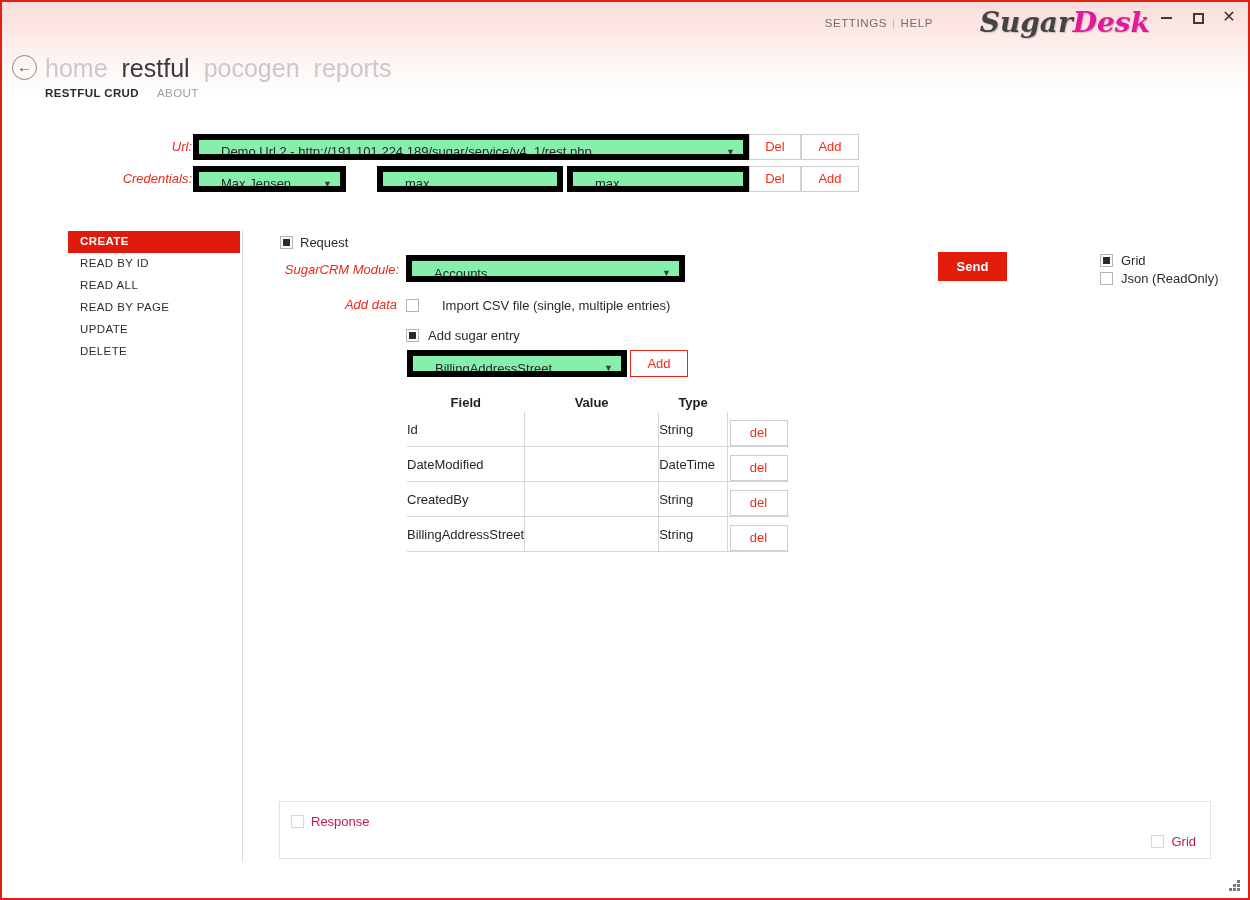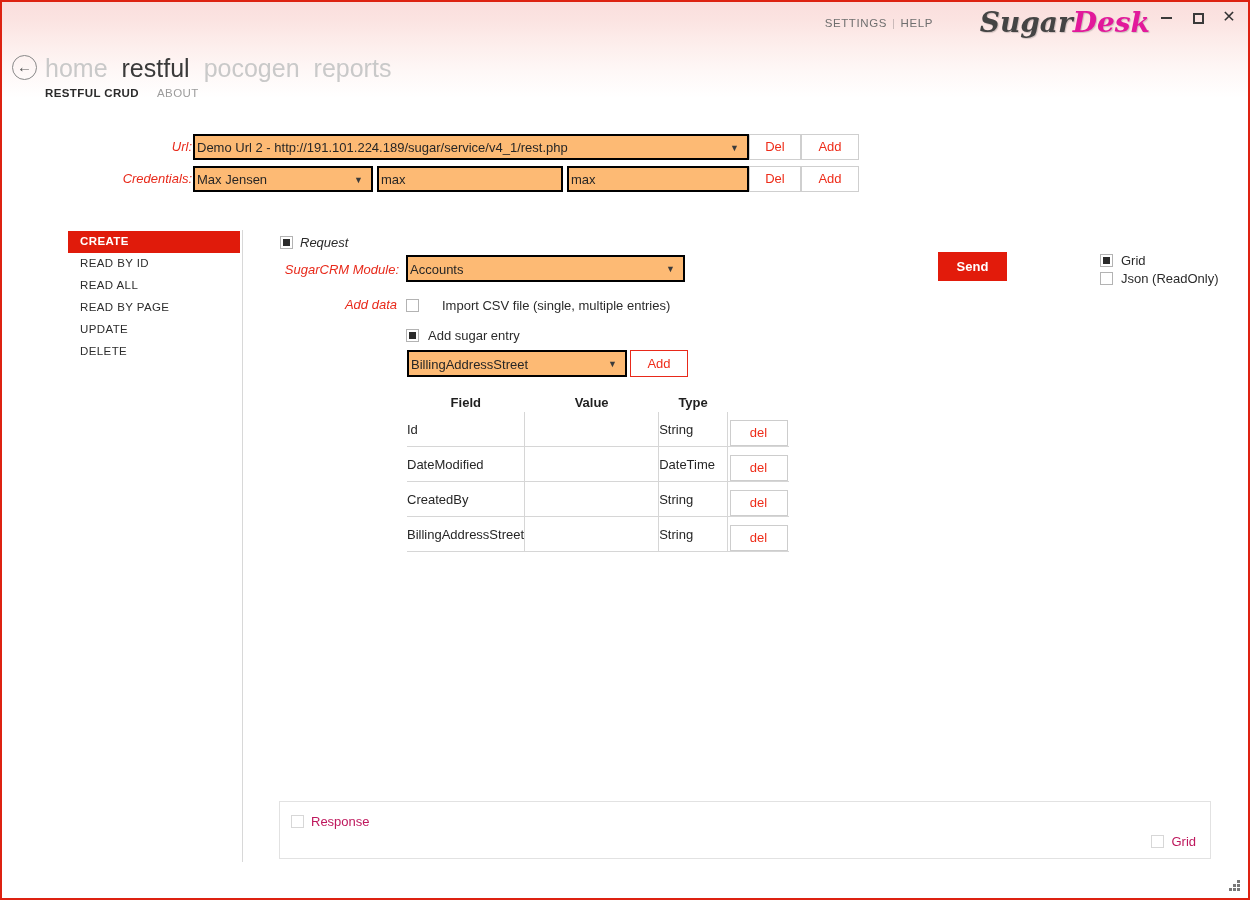--- a/index.html
+++ b/index.html
@@ -146,27 +146,27 @@
     position: absolute;
     font-style: italic;
     font-size: 13px;
     color: #e8291a;
     text-align: right;
     white-space: nowrap;
   }
   .fld {
     position: absolute;
     box-sizing: border-box;
-    border: 2px solid #000000;
-    background: #fdba74;
+    border: 6px solid #000000;
+    background: #86efac;
     height: 26px;
     font-size: 13px;
     color: #262626;
     line-height: 24px;
-    padding-left: 2px;
+    padding-left: 22px;
     overflow: hidden;
     white-space: nowrap;
   }
   .fld.combo .arrow {
     position: absolute;
     right: 8px;
     top: 0;
     line-height: 24px;
     font-size: 9px;
     color: #3b3b3b;
@@ -224,21 +224,21 @@
     content: "";
     position: absolute;
     left: 2px; top: 2px;
     width: 7px; height: 7px;
     background: #2b2b2b;
   }
   .cb.dim { border-color: #d7d7d7; }
   .stxt { font-size: 13px; color: #2b2b2b; }
   .stxt.dim { color: #be185d; }
   #req-check-row { position: absolute; left: 278px; top: 231px; }
-  #req-check-row .stxt { margin-left: 7px; vertical-align: middle; font-style: italic; }
+  #req-check-row .stxt { margin-left: 7px; vertical-align: middle; }
   #module-label {
     position: absolute;
     left: 282px; top: 260px;
     width: 115px;
     text-align: right;
     font-style: italic;
     font-size: 13px;
     color: #e8291a;
   }
   #module-select {
@@ -417,21 +417,21 @@
     <div class="fld combo" style="left:191px; top:0; width:556px;">
       <span>Demo Url 2 - http://191.101.224.189/sugar/service/v4_1/rest.php</span>
       <span class="arrow">▼</span>
     </div>
     <div class="minibtn" style="left:747px; top:0; width:52px;">Del</div>
     <div class="minibtn" style="left:799px; top:0; width:58px;">Add</div>
   </div>
 
   <div class="form-row" style="top:164px;">
     <div class="form-label" style="left:100px; top:5px; width:90px;">Credentials:</div>
-    <div class="fld combo" style="left:191px; top:0; width:180px;">
+    <div class="fld combo" style="left:191px; top:0; width:153px;">
       <span>Max Jensen</span>
       <span class="arrow">▼</span>
     </div>
     <div class="fld" style="left:375px; top:0; width:186px;">max</div>
     <div class="fld" style="left:565px; top:0; width:182px;">max</div>
     <div class="minibtn" style="left:747px; top:0; width:52px;">Del</div>
     <div class="minibtn" style="left:799px; top:0; width:58px;">Add</div>
   </div>
 
   <div id="divider"></div>

